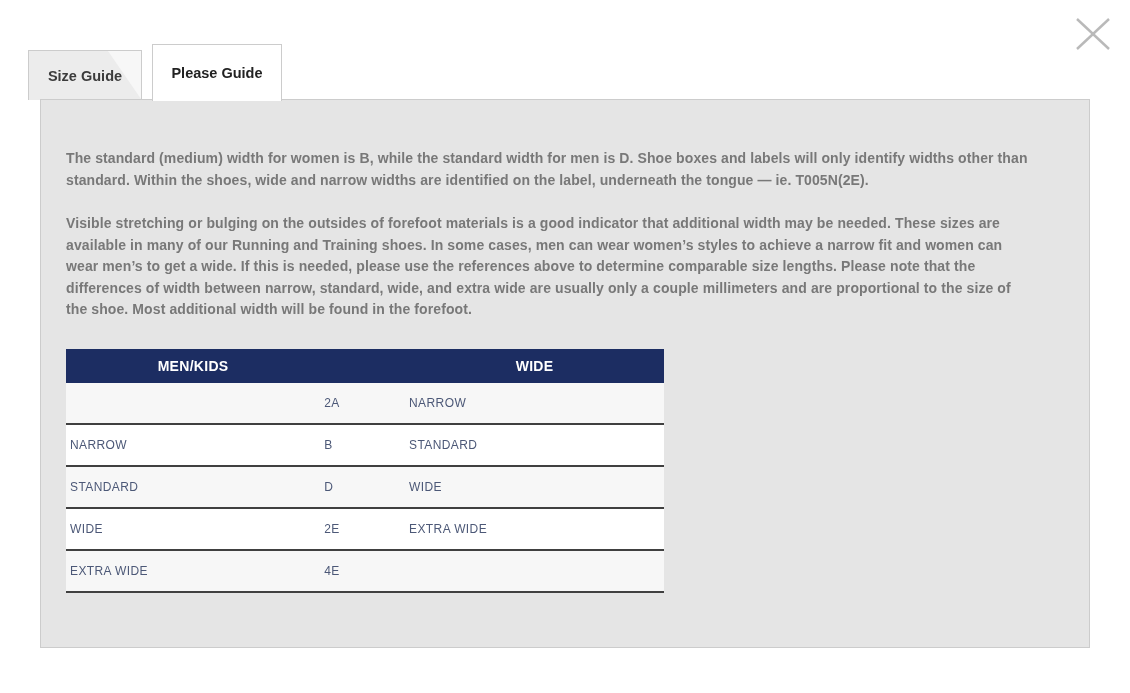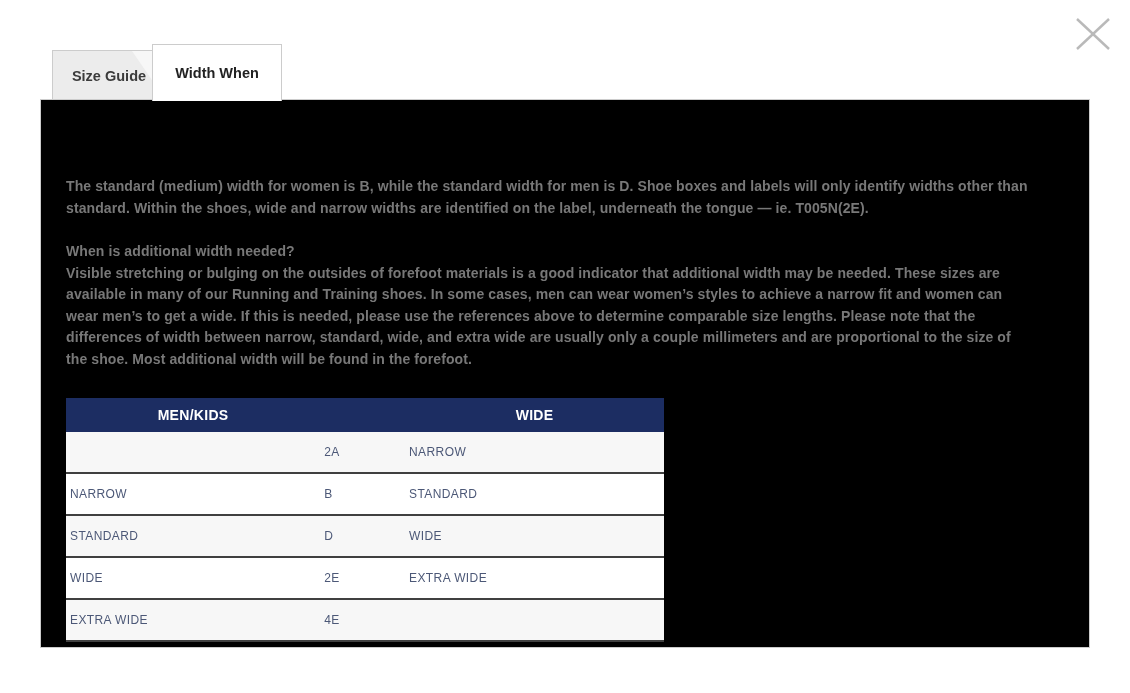--- a/index.html
+++ b/index.html
@@ -21,21 +21,21 @@
 
   
   .tab {
     position: absolute;
     box-sizing: border-box;
     display: flex; align-items: center; justify-content: center;
     font-size: 14.5px; font-weight: bold;
     cursor: pointer;
   }
   .tab-inactive {
-    left: 52px; top: 50px; width: 114px; height: 50px;
+    left: 28px; top: 50px; width: 114px; height: 50px;
     background: #ececec;
     border: 1px solid #cccccc; border-bottom: none;
     color: #3b3b3b;
     z-index: 1;
     overflow: hidden;
   }
   .tab-fold {
     position: absolute; top: 0; right: 0;
     width: 0; height: 0;
     border-top: 48px solid #f7f7f7;
@@ -50,22 +50,22 @@
   }
   .tab-label { position: relative; z-index: 2; }
 
   
   .panel {
     position: absolute;
     left: 40px; top: 99px;
     width: 1050px; height: 549px;
     box-sizing: border-box;
     border: 1px solid #cccccc;
-    background: #000000;
-    padding: 76px 53px 0 25px;
+    background: #e5e5e5;
+    padding: 48px 53px 0 25px;
     z-index: 2;
   }
 
   .body-text {
     color: #787878;
     font-size: 14px;
     font-weight: bold;
     line-height: 21.5px;
     letter-spacing: 0.1px;
   }
@@ -113,29 +113,28 @@
     <line x1="34" y1="2" x2="2" y2="32" stroke="#b9b9b9" stroke-width="2.4"></line>
   </svg>
 </button>
 
 <div class="tab tab-inactive">
   <span class="tab-label">Size Guide</span>
   <i class="tab-fold"></i>
 </div>
 
 <div class="tab tab-active">
-  <span class="tab-label">Width When</span>
+  <span class="tab-label">Please Guide</span>
 </div>
 
 <div class="panel">
 
   <p class="body-text para-intro">The standard (medium) width for women is B, while the standard width for men is D. Shoe boxes and labels will only identify widths other than standard. Within the shoes, wide and narrow widths are identified on the label, underneath the tongue — ie. T005N(2E).</p>
 
   <div class="body-text para-block">
-    <div>When is additional width needed?</div>
     <div>Visible stretching or bulging on the outsides of forefoot materials is a good indicator that additional width may be needed. These sizes are available in many of our Running and Training shoes. In some cases, men can wear women’s styles to achieve a narrow fit and women can wear men’s to get a wide. If this is needed, please use the references above to determine comparable size lengths. Please note that the differences of width between narrow, standard, wide, and extra wide are usually only a couple millimeters and are proportional to the size of the shoe. Most additional width will be found in the forefoot.</div>
   </div>
 
   <table class="width-table">
     <colgroup>
       <col style="width: 42.5%">
       <col style="width: 14.2%">
       <col style="width: 43.3%">
     </colgroup>
     <thead>

